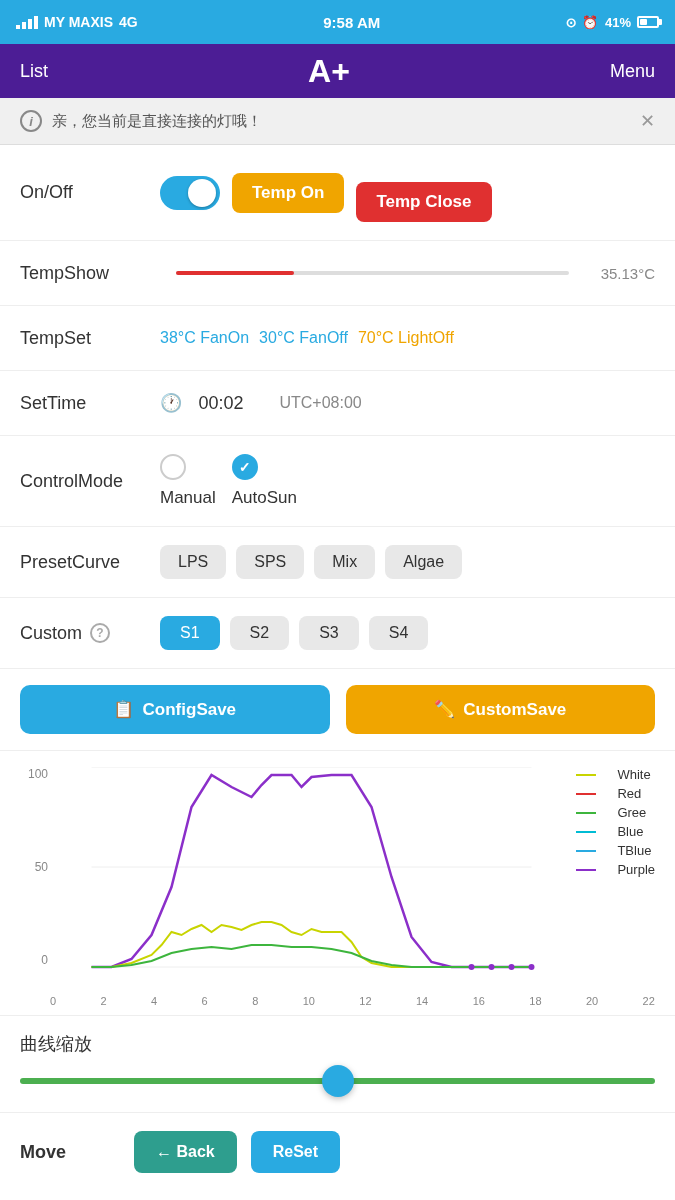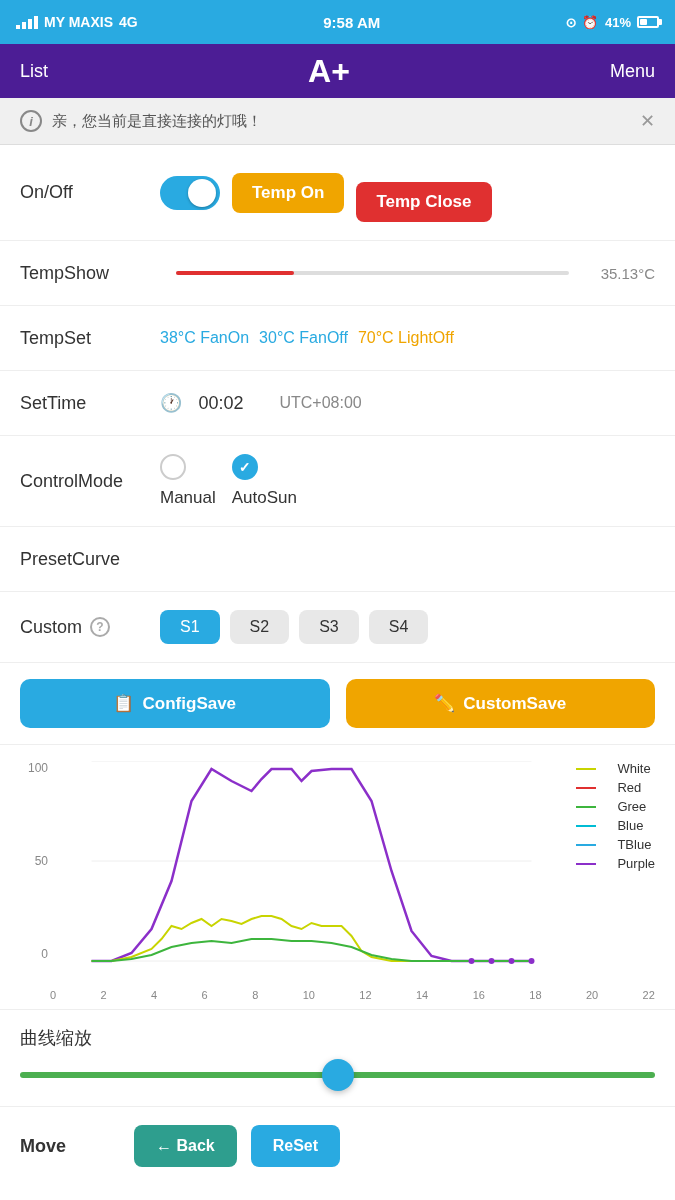--- a/index.html
+++ b/index.html
@@ -560,20 +560,26 @@
       <div class="radio-circle-filled">
         <span class="radio-check">✓</span>
       </div>
       <span class="radio-text">AutoSun</span>
     </div>
   </div>
 </div>
 
 <div class="preset-row">
   <span class="preset-label">PresetCurve</span>
+  <div class="preset-buttons">
+    <button class="preset-btn">LPS</button>
+    <button class="preset-btn">SPS</button>
+    <button class="preset-btn">Mix</button>
+    <button class="preset-btn">Algae</button>
+  </div>
 </div>
 
 <div class="custom-row">
   <div class="custom-label-container">
     <span class="custom-label">Custom</span>
     <div class="help-icon">?</div>
   </div>
   <div class="custom-buttons">
     <button class="custom-btn-active">S1</button>
     <button class="custom-btn">S2</button>

